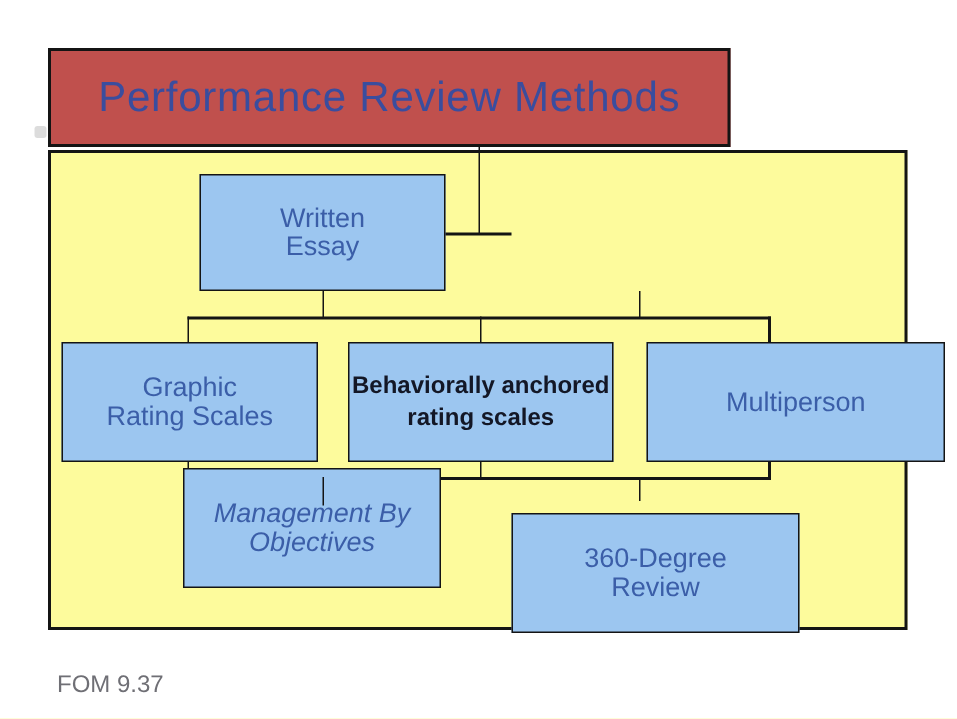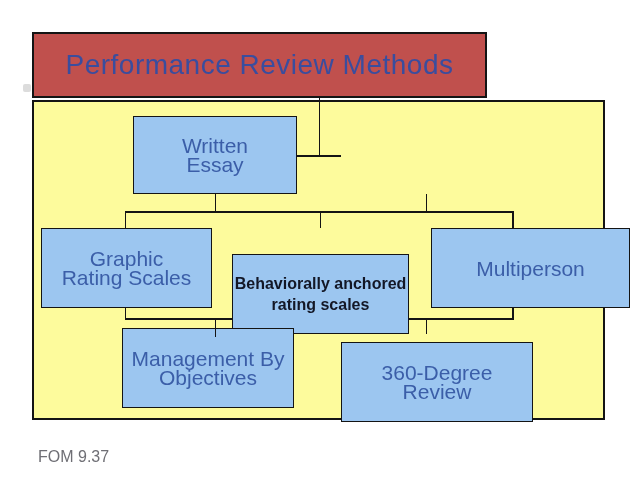--- a/index.html
+++ b/index.html
@@ -38,35 +38,34 @@
   }
 
   
   .node {
     position: absolute;
     background: var(--node-fill, #9cc6f0);
     border: 1.5px solid var(--node-border, #141414);
     box-sizing: border-box;
     display: flex; align-items: center; justify-content: center;
     text-align: center; white-space: pre-line;
-    font-size: 21px; line-height: 19px;
+    font-size: 18px; line-height: 19px;
     color: var(--node-text, #3b5ea8);
     z-index: 3;
   }
   .node.emphasis {
     font-weight: bold; font-size: 16px; line-height: 21px;
     color: var(--emphasis-text, #131726);
-    margin-top: 26px;
   }
   .n-written      { left: 133px; top: 116px; width: 164px; height: 78px; }
   .n-critical     { left: 340px; top: 116px; width: 172px; height: 78px; }
   .n-graphic      { left: 41px;  top: 228px; width: 171px; height: 80px; }
   .n-bars         { left: 232px; top: 228px; width: 177px; height: 80px; }
   .n-multiperson  { left: 431px; top: 228px; width: 199px; height: 80px; }
-  .n-mbo          { left: 122px; top: 328px; width: 172px; height: 80px; }
+  .n-mbo          { left: 122px; top: 312px; width: 172px; height: 80px; font-style: italic; }
   .n-360          { left: 341px; top: 342px; width: 192px; height: 80px; }
 
   
   .line { position: absolute; background: var(--connector, #141414); z-index: 2; }
   .l-title-v   { left: 318.5px; top: 98px;  width: 1.5px; height: 58px; }
   .l-row1-h    { left: 296px;   top: 155px; width: 45px;  height: 1.5px; }
   .l-we-down   { left: 214.5px; top: 194px; width: 1.5px; height: 18px; }
   .l-ci-down   { left: 425.5px; top: 194px; width: 1.5px; height: 18px; }
   .l-bus1      { left: 124.5px; top: 211px; width: 389px; height: 1.5px; }
   .l-b1-graph  { left: 124.5px; top: 211px; width: 1.5px; height: 17px; }

